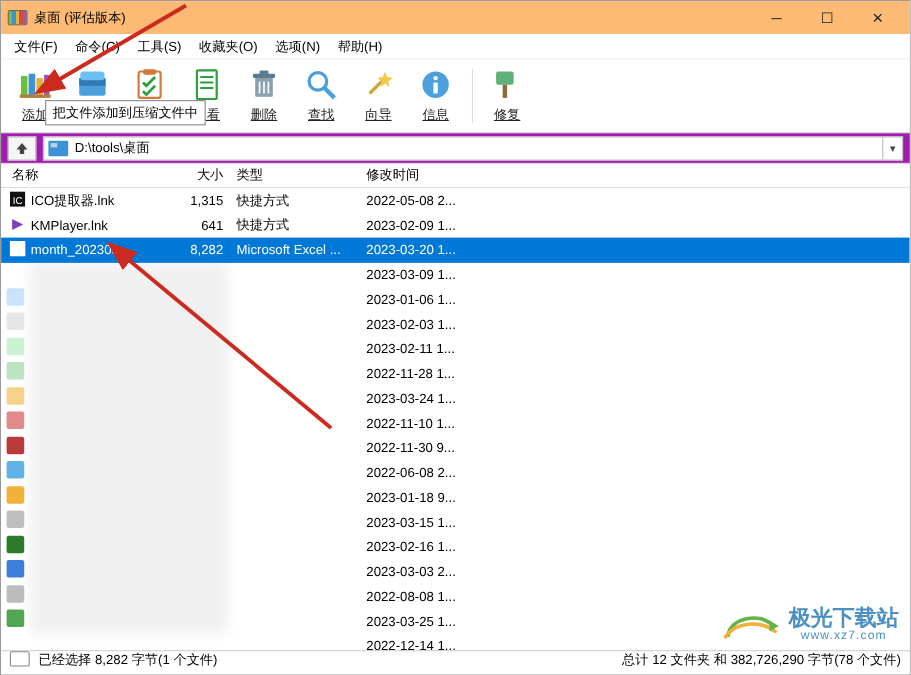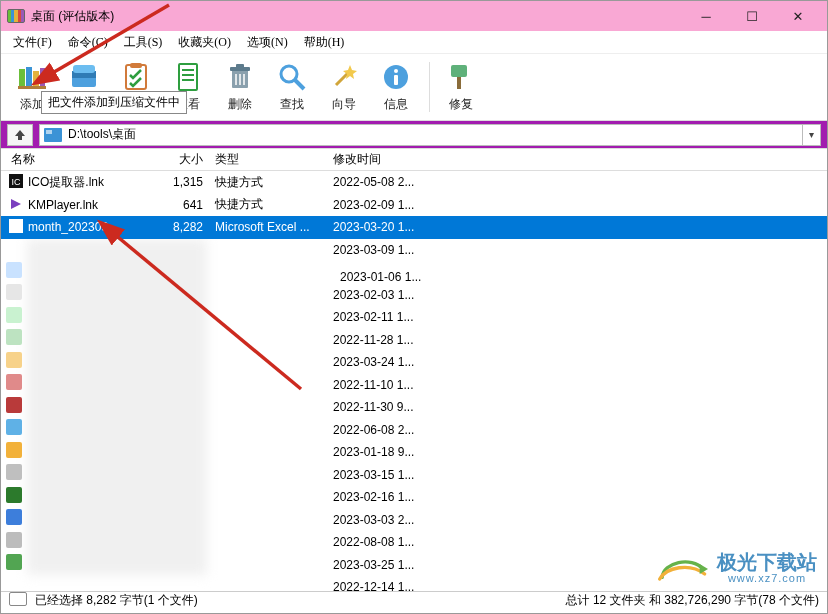--- a/index.html
+++ b/index.html
@@ -1,34 +1,34 @@
 <!DOCTYPE html>
 <html><head>
 <meta charset="utf-8">
 <style>
 * { box-sizing: border-box; margin: 0; padding: 0; font-family: "Microsoft YaHei", "Segoe UI", Tahoma, sans-serif; }
 html, body { width: 828px; height: 614px; overflow: hidden; background: #fff; }
 .window { width: 828px; height: 614px; border: 1px solid #999; display: flex; flex-direction: column; position: relative; background: #fff; }
 
 
-.titlebar { height: 30px; display: flex; align-items: center; padding: 0 6px; background: #f9a8d4; }
+.titlebar { height: 30px; display: flex; align-items: center; padding: 0 6px; background: #fdba74; }
 .titlebar-icon { width: 18px; height: 14px; margin-right: 6px; background: linear-gradient(90deg,#6bbf3a 0 20%,#3b93d6 20% 40%,#e3b23c 40% 60%,#d84a3c 60% 80%,#9b59b6 80% 100%); border: 1px solid #666; border-radius: 2px; }
 .titlebar-title { font-size: 12px; color: #000; flex: 0 0 auto; }
 .titlebar-spacer { flex: 1; }
 .win-btn { width: 46px; height: 30px; display: flex; align-items: center; justify-content: center; font-size: 13px; color: #222; }
 
 
 .menubar { height: 22px; display: flex; align-items: center; padding: 0 4px; background: #fff; font-size: 12px; }
-.menubar span { padding: 2px 8px; font-family: Liberation Serif, serif; }
+.menubar span { padding: 2px 8px; }
 
 
 .toolbar { height: 68px; display: flex; align-items: flex-start; padding: 4px 6px 0 6px; background: #fff; border-top: 1px solid #eee; border-bottom: 1px solid #ddd; position: relative; z-index: 3; }
 .tool-btn { width: 50px; height: 60px; display: flex; flex-direction: column; align-items: center; justify-content: flex-start; margin-right: 2px; padding-top: 2px; }
 .tool-btn .ic { width: 34px; height: 34px; display: flex; align-items: center; justify-content: center; margin-bottom: 2px; }
-.tool-btn .lbl { font-size: 12px; color: #222; }
+.tool-btn .lbl { font-size: 12px; color: #222; text-decoration: underline; }
 .tool-sep { width: 1px; height: 50px; background: #ddd; margin: 4px 6px; }
 .tooltip { position: absolute; left: 40px; top: 90px; background: #fff; border: 1px solid #888; padding: 2px 6px; font-size: 12px; z-index: 60; white-space: nowrap; }
 
 
 svg { display: block; }
 
 
 .addressbar { height: 28px; display: flex; align-items: center; padding: 2px 6px; gap: 6px; border-bottom: 1px solid #ddd; background: #a21caf; }
 .up-btn { width: 26px; height: 22px; border: 1px solid #bbb; display: flex; align-items: center; justify-content: center; background: #f5f5f5; font-size: 14px; }
 .addr-box { flex: 1; height: 22px; border: 1px solid #bbb; display: flex; align-items: center; background: #fff; }
@@ -270,21 +270,21 @@
         <span class="tp">Microsoft Excel ...</span>
         <span class="dt">2023-03-20 1...</span>
       </div>
       <div class="row" style="position: relative; z-index: 2;">
         <span class="fi"></span>
         <span class="nm"></span>
         <span class="sz"></span>
         <span class="tp"></span>
         <span class="dt">2023-03-09 1...</span>
       </div>
-      <div class="row" style="position: relative; z-index: 2; flex-direction: column;">
+      <div class="row" style="position: relative; z-index: 2;">
         <span class="fi"></span>
         <span class="nm"></span>
         <span class="sz"></span>
         <span class="tp"></span>
         <span class="dt">2023-01-06 1...</span>
       </div>
       <div class="row" style="position: relative; z-index: 2;">
         <span class="fi"></span>
         <span class="nm"></span>
         <span class="sz"></span>

